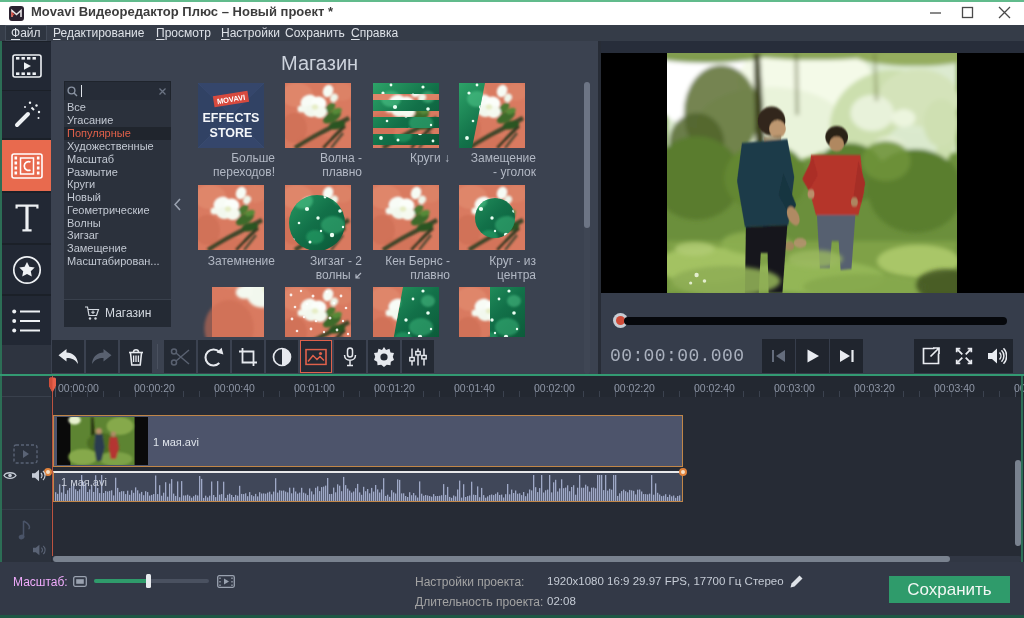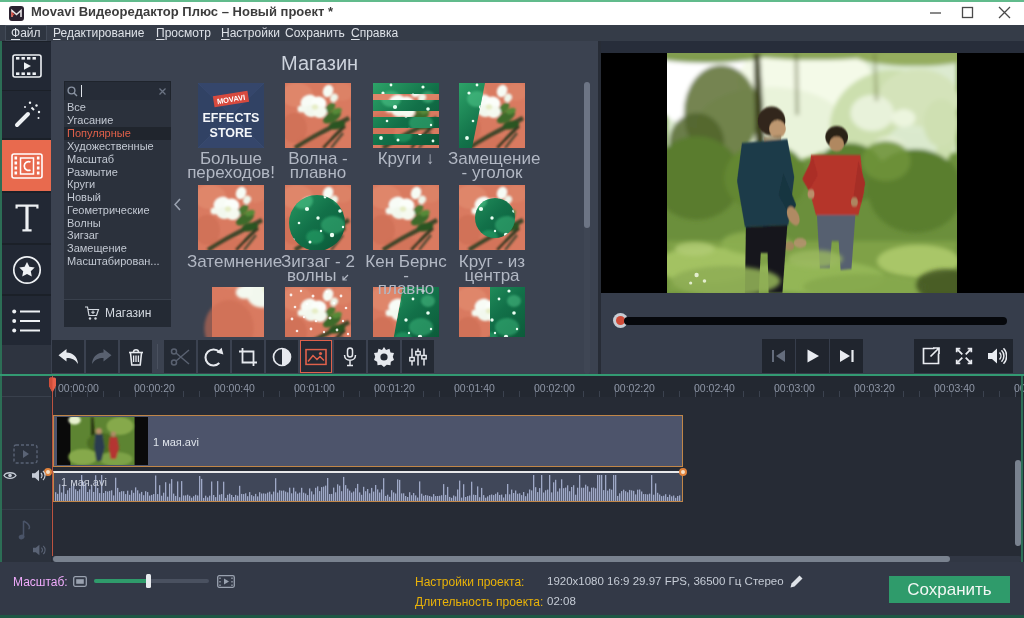--- a/index.html
+++ b/index.html
@@ -22,21 +22,21 @@
   
   #panel { left:51px; top:41px; width:550px; height:333px; background:#3b4250; }
   
   #cats { left:64px; top:100px; width:107px; height:199px; background:#2b313c; }
   #search { left:64px; top:81px; width:107px; height:20px; background:#262c37; border:1px solid #1f242c; }
   .catitem { position:absolute; left:67px; font-size:11px; line-height:13px; color:#c3c9d3; }
   #cat-sel { left:64px; top:127px; width:107px; height:13px; background:#20252d; }
   #store-row { left:64px; top:299px; width:107px; height:28px; background:#242a34; border-top:1px solid #39404c; }
   
   .thumb { position:absolute; width:66px; height:65px; overflow:hidden; }
-  .tlabel { position:absolute; width:88px; text-align:center; font-size:17px; line-height:13.5px; color:#b2b8c4; }
+  .tlabel { position:absolute; width:88px; text-align:right; font-size:12px; line-height:13.5px; color:#b2b8c4; }
   #vscroll { left:584px; top:84px; width:6px; height:290px; background:#3f4654; border-radius:3px; }
   #vscroll-thumb { left:584px; top:82px; width:6px; height:146px; background:#6d7585; border-radius:3px; }
   
   #preview { left:601px; top:41px; width:423px; height:333px; background:#363d4b; }
   #pv-strip { left:0; top:0; width:423px; height:12px; background:#272d3a; }
   #pv-video { left:0; top:12px; width:423px; height:240px; background:#000; }
   #pv-img { left:66px; top:0px; width:290px; height:240px; }
   #seekbar { left:23px; top:276px; width:383px; height:8px; background:#06080c; border-radius:4px; }
   #seekdot { left:12px; top:272px; width:15px; height:15px; background:#c8cdd4; border-radius:50%; }
   #seekdot-in { left:15px; top:275px; width:9px; height:9px; background:#d04b38; border-radius:50%; }
@@ -58,21 +58,21 @@
   #aclip { left:53px; top:95px; width:630px; height:31px; background:#404759; border:1px solid #c08648; border-top:2px solid #e8e8ea; }
   #playhead { left:51.5px; top:0px; width:1.6px; height:180px; background:#bb5340; }
   #tl-hscroll { left:53px; top:180px; width:897px; height:6px; background:#79828f; border-radius:3px; }
   #tl-vscroll { left:1015px; top:84px; width:6px; height:86px; background:#79828f; border-radius:3px; }
   #tl-left-green { left:0; top:0; width:2px; height:186px; background:#2c6e55; }
   #tl-right-green { left:1021px; top:0; width:2px; height:186px; background:#2c6e55; }
   
   #bottombar { left:0; top:562px; width:1024px; height:56px; background:#333947; }
   #bbar-green { left:0; top:53px; width:1024px; height:3px; background:#1e5744; }
   #savebtn { left:889px; top:14px; width:121px; height:27px; background:#2f9b6b; color:#f2f7f4; font-size:17px; text-align:center; line-height:27px; }
-  .blabel { position:absolute; font-size:12px; color:#eab308; }
+  .blabel { position:absolute; font-size:12px; color:#a3a3a3; }
   .bvalue { position:absolute; font-size:11.5px; color:#c6ccd6; }
 </style>
 </head>
 <body>
 <div id="app">
 
   <div id="titlebar" class="abs"></div>
   <svg class="abs" style="left:9px;top:6px" width="15" height="15" viewBox="0 0 15 15">
     <rect x="0" y="0" width="15" height="15" rx="3" fill="#2b2230"></rect>
     <path d="M3 11 V4.5 L7.5 8.5 L12 4.5 V11" stroke="#e8e4e6" stroke-width="1.6" fill="none"></path>
@@ -469,20 +469,21 @@
       </g>
       <g fill="#f2f8e4" opacity="0.85">
         <circle cx="30" cy="222" r="2.2"></circle>
           <circle cx="38" cy="228" r="1.8"></circle>
           <circle cx="24" cy="230" r="1.6"></circle>
       </g>
     </svg>
     <div id="seekdot" class="abs"></div>
     <div id="seekdot-in" class="abs"></div>
     <div id="seekbar" class="abs"></div>
+    <div id="timecode" class="abs">00:00:00.000</div>
     <div class="pvbtn" style="left:161px">
       <svg width="16" height="14" viewBox="0 0 16 14">
           <path d="M2 1 V13" stroke="#646c7c" stroke-width="2"></path>
           <path d="M14 1 L5 7 L14 13 Z" fill="#646c7c"></path>
         </svg>
     </div>
     <div class="pvbtn" style="left:195px">
       <svg width="13" height="14" viewBox="0 0 13 14">
           <path d="M1 0.5 L12.5 7 L1 13.5 Z" fill="#e9ecf1"></path>
         </svg>
@@ -1046,21 +1047,21 @@
     </svg>
     <div class="abs" style="left:94px;top:17px;width:115px;height:4px;border-radius:2px;background:#4a5160"></div>
     <div class="abs" style="left:94px;top:17px;width:54px;height:4px;border-radius:2px;background:#2f9b6b"></div>
     <div class="abs" style="left:146px;top:12px;width:5px;height:14px;border-radius:1.5px;background:#e8ebef"></div>
     <svg class="abs" style="left:217px;top:13px" width="18" height="13" viewBox="0 0 18 13">
       <rect x="0.7" y="0.7" width="16.6" height="11.6" rx="1.5" fill="none" stroke="#9aa2b0" stroke-width="1.3"></rect>
       <path d="M3 2.5 V4 M3 6 V7.5 M3 9.5 V11 M15 2.5 V4 M15 6 V7.5 M15 9.5 V11" stroke="#9aa2b0" stroke-width="1.3"></path>
       <path d="M7 3.5 L12 6.5 L7 9.5 Z" fill="#9aa2b0"></path>
     </svg>
     <div class="blabel" style="left:415px;top:13px">Настройки проекта:</div>
-    <div class="bvalue" style="left:547px;top:13px">1920x1080 16:9 29.97 FPS, 36500 Гц Стерео</div>
+    <div class="bvalue" style="left:547px;top:13px">1920x1080 16:9 29.97 FPS, 17700 Гц Стерео</div>
     <svg class="abs" style="left:789px;top:12px" width="15" height="15" viewBox="0 0 15 15">
       <path d="M1.5 13.5 L2.5 9.5 L10.5 1.5 L13.5 4.5 L5.5 12.5 Z" fill="#dfe3e9"></path>
     </svg>
     <div class="blabel" style="left:415px;top:33px">Длительность проекта:</div>
     <div class="bvalue" style="left:547px;top:33px">02:08</div>
     <div id="savebtn" class="abs">Сохранить</div>
     <div id="bbar-green" class="abs"></div>
   </div>
 </div>
 

